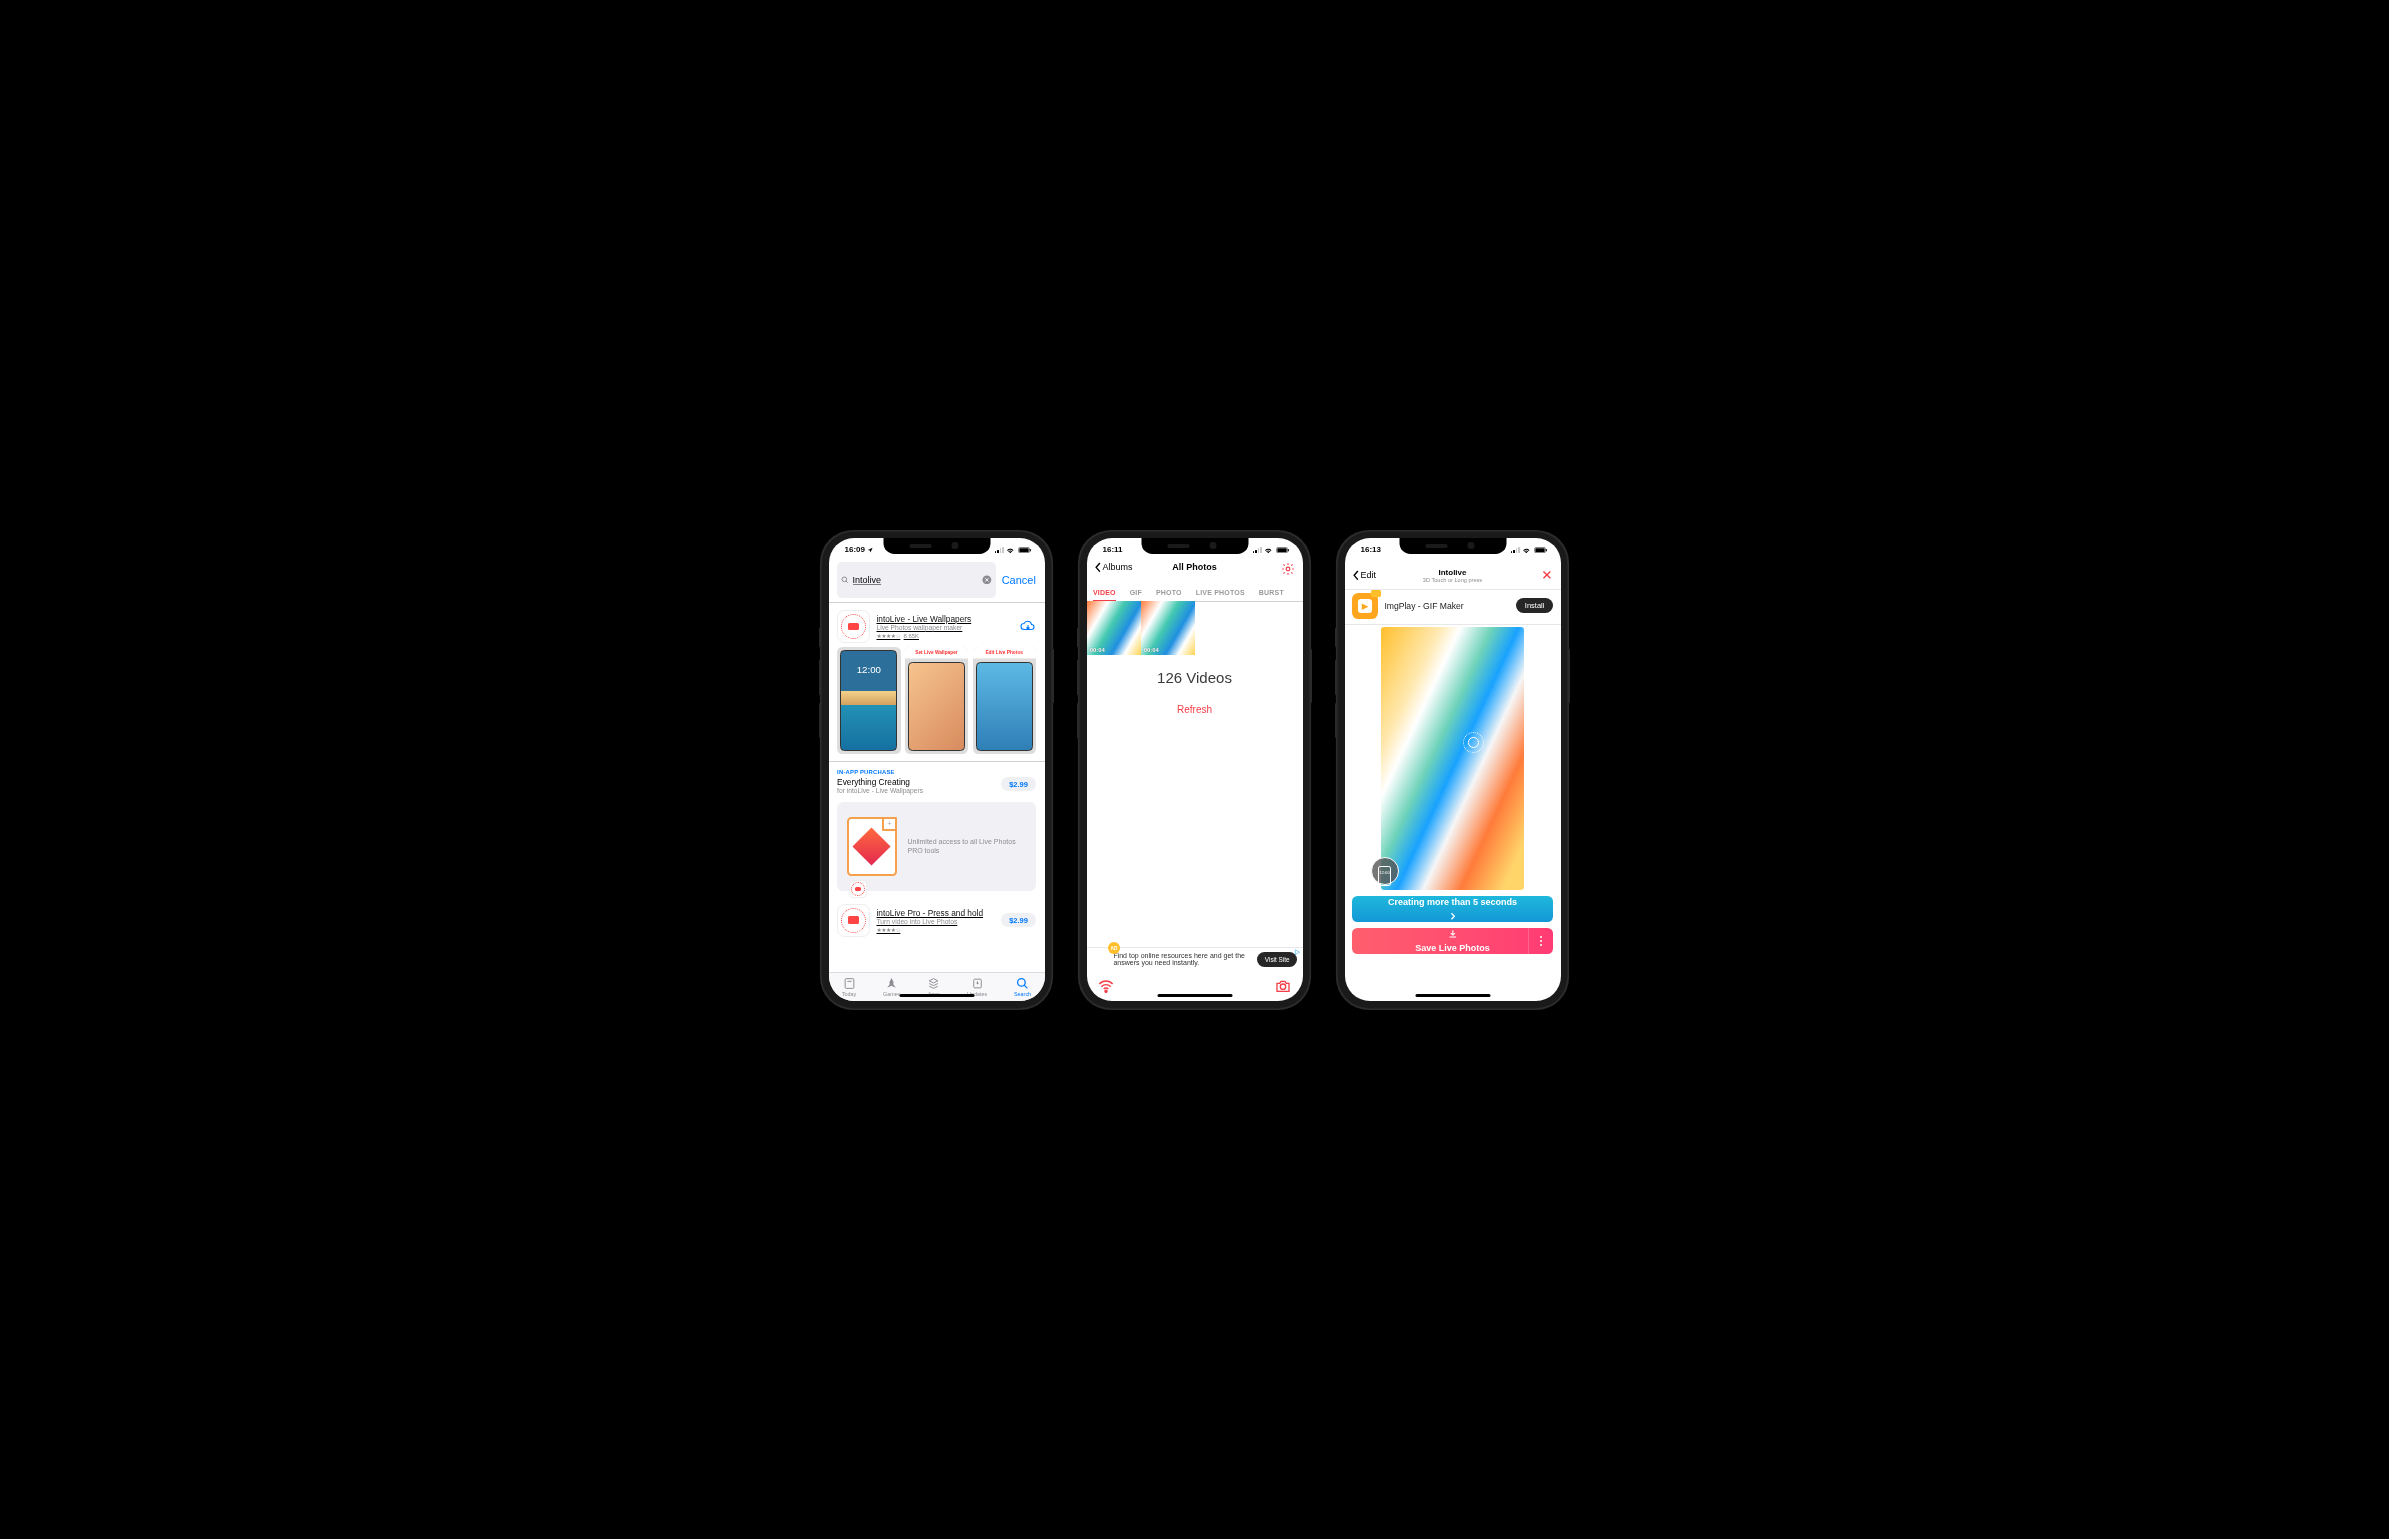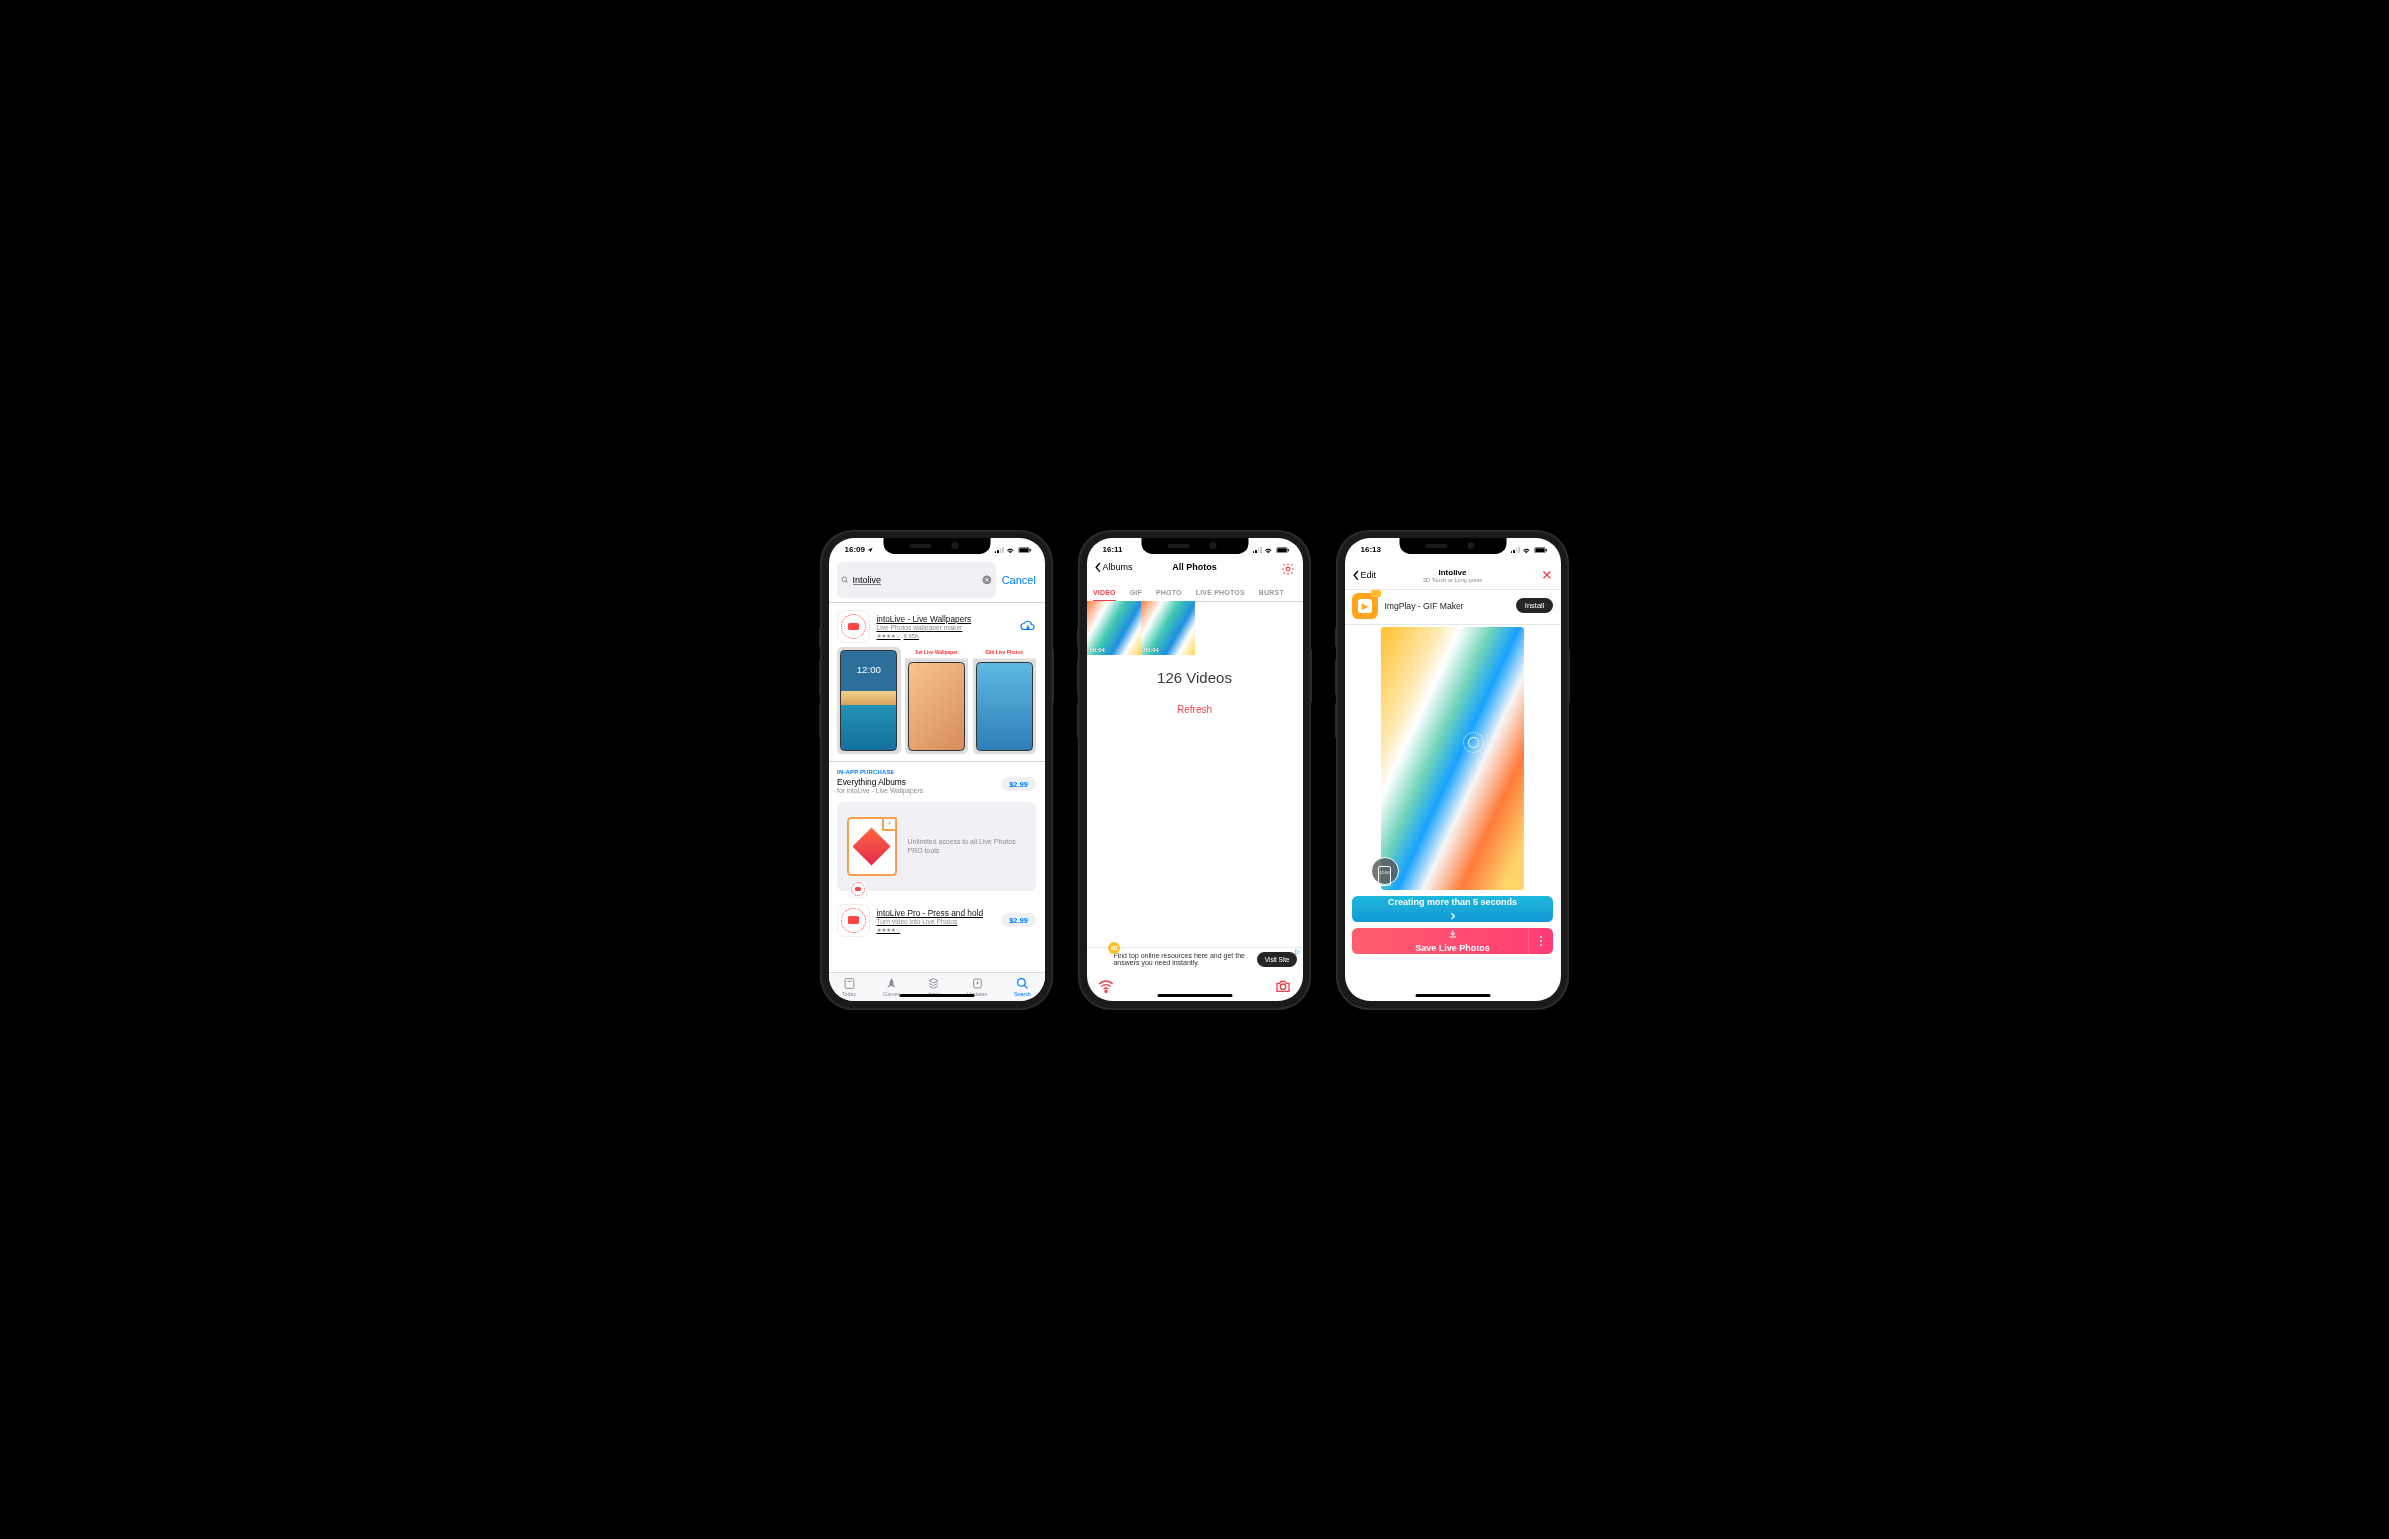--- a/index.html
+++ b/index.html
@@ -198,21 +198,21 @@
         </div>
       <div class="shot">
           <div class="sh-bar">Edit Live Photos</div>
           <div class="sh-dev"></div>
         </div>
     </div>
     <div class="hr"></div>
 
     <div class="iap" style="position:relative">
       <div class="iapt">IN-APP PURCHASE</div>
-      <div class="iapn">Everything Albums</div>
+      <div class="iapn">Everything Creating</div>
       <div class="iapfor">for intoLive - Live Wallpapers</div>
       <span class="pricebtn" style="top:16px">$2.99</span>
     </div>
     <div class="iap-card" style="position:relative">
       <div class="iap-img">
           <div class="diamond"></div>
         </div>
       <div class="iap-badge">
           <div class="intolive-ic"></div>
         </div>

